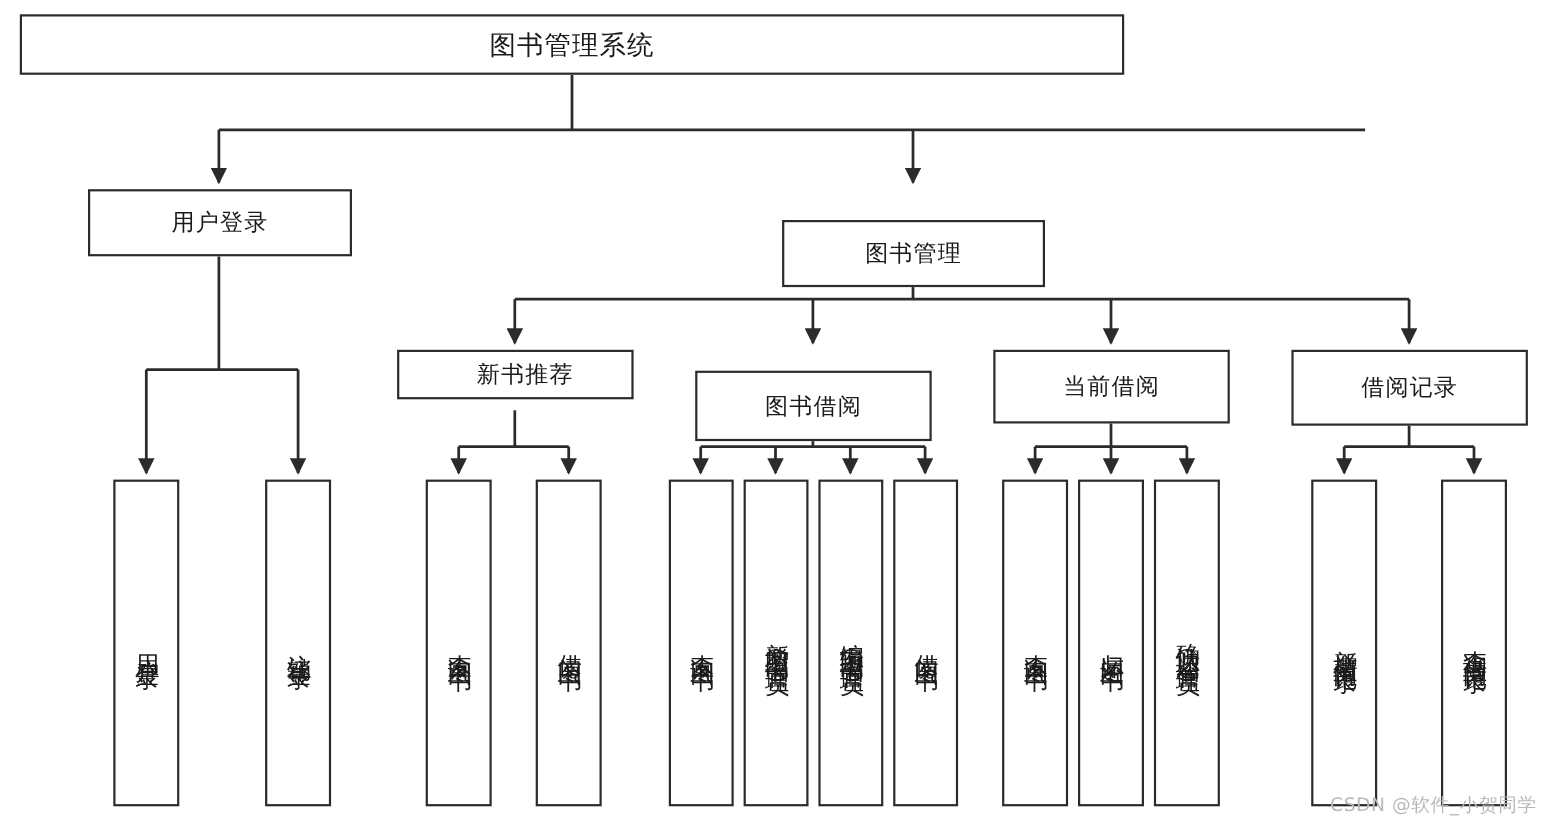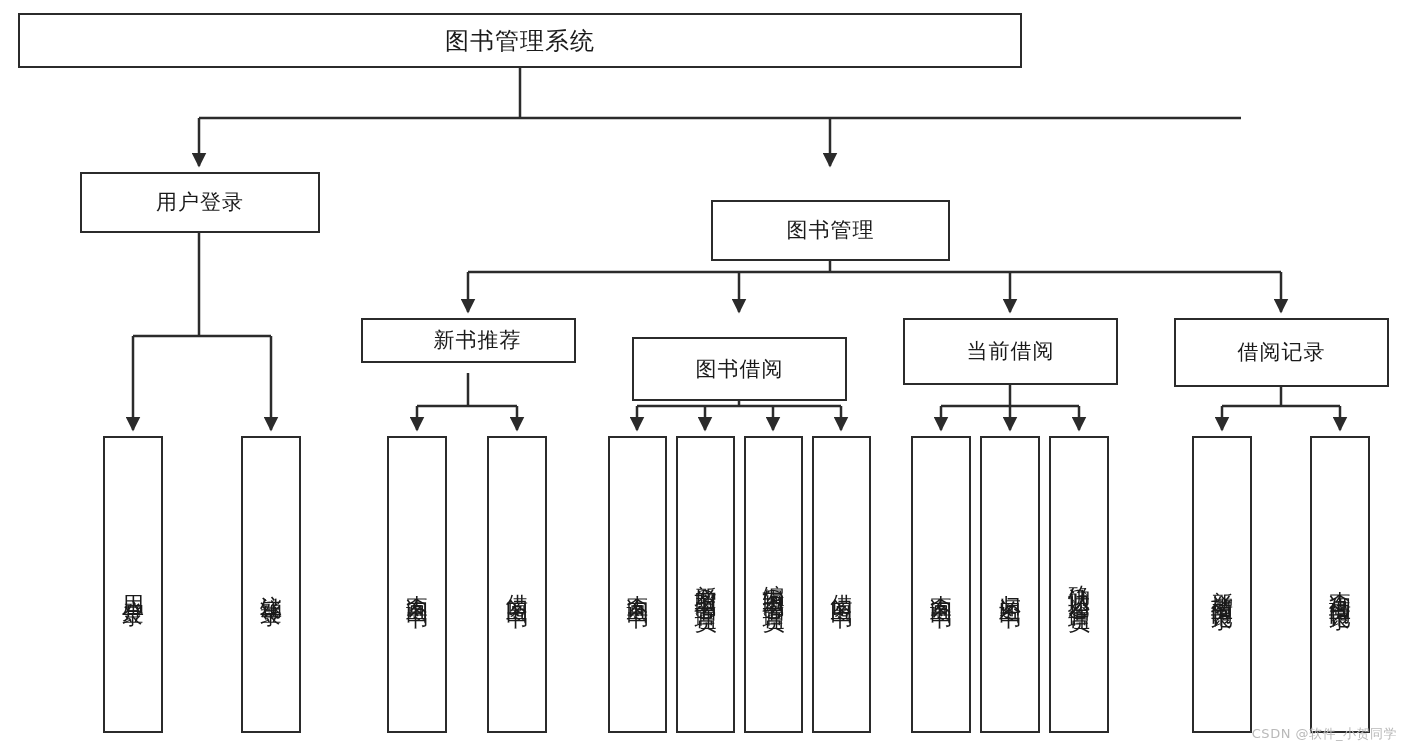--- a/index.html
+++ b/index.html
@@ -59,21 +59,21 @@
     font-size: 22px;
     line-height: 1.18;
     letter-spacing: 4px;
     white-space: nowrap;
     max-height: 280px;
   }
   #watermark {
     position: absolute;
     right: 8px;
     bottom: 4px;
-    font-size: 13px;
+    font-size: 17px;
     color: #b9b9b9;
     letter-spacing: 0.5px;
     white-space: nowrap;
   }
 </style>
 </head>
 <body>
 
 <div id="canvas">
 

